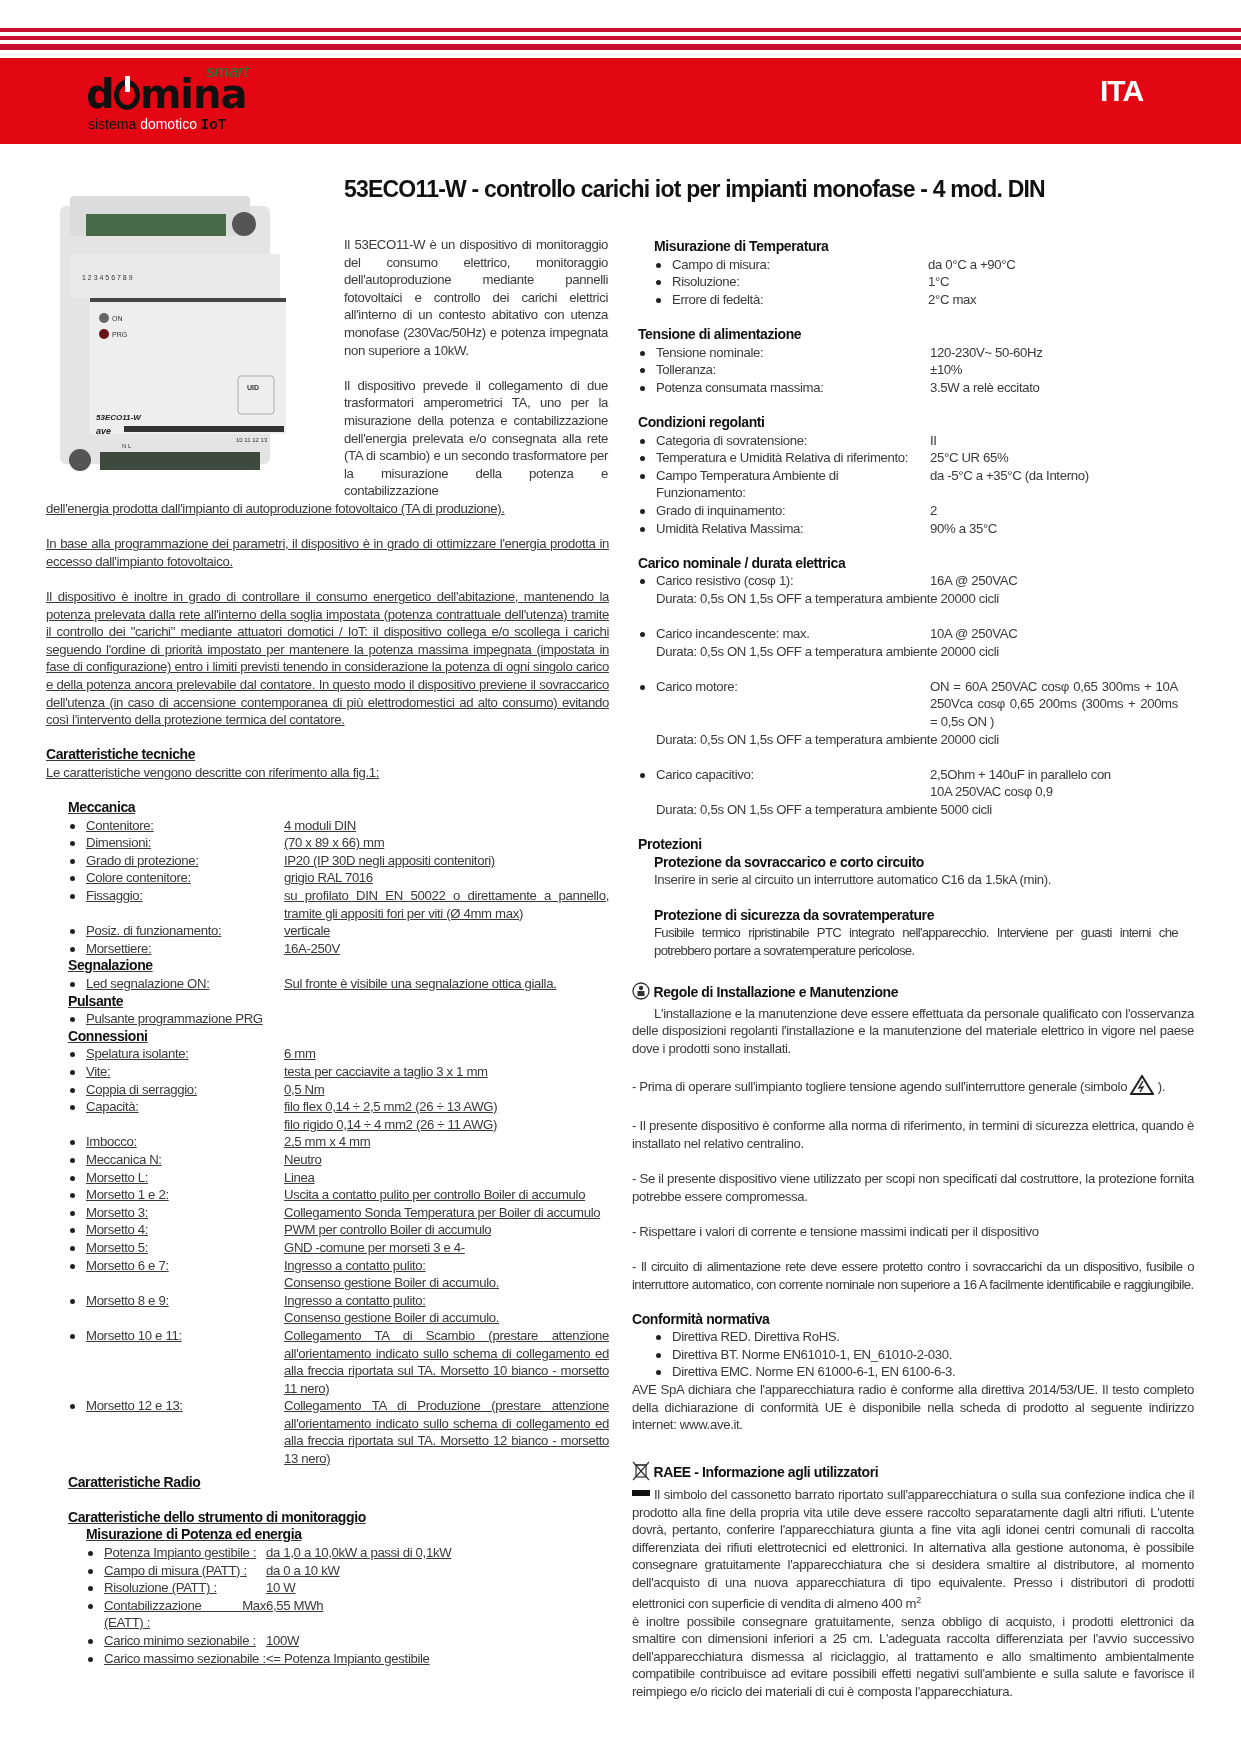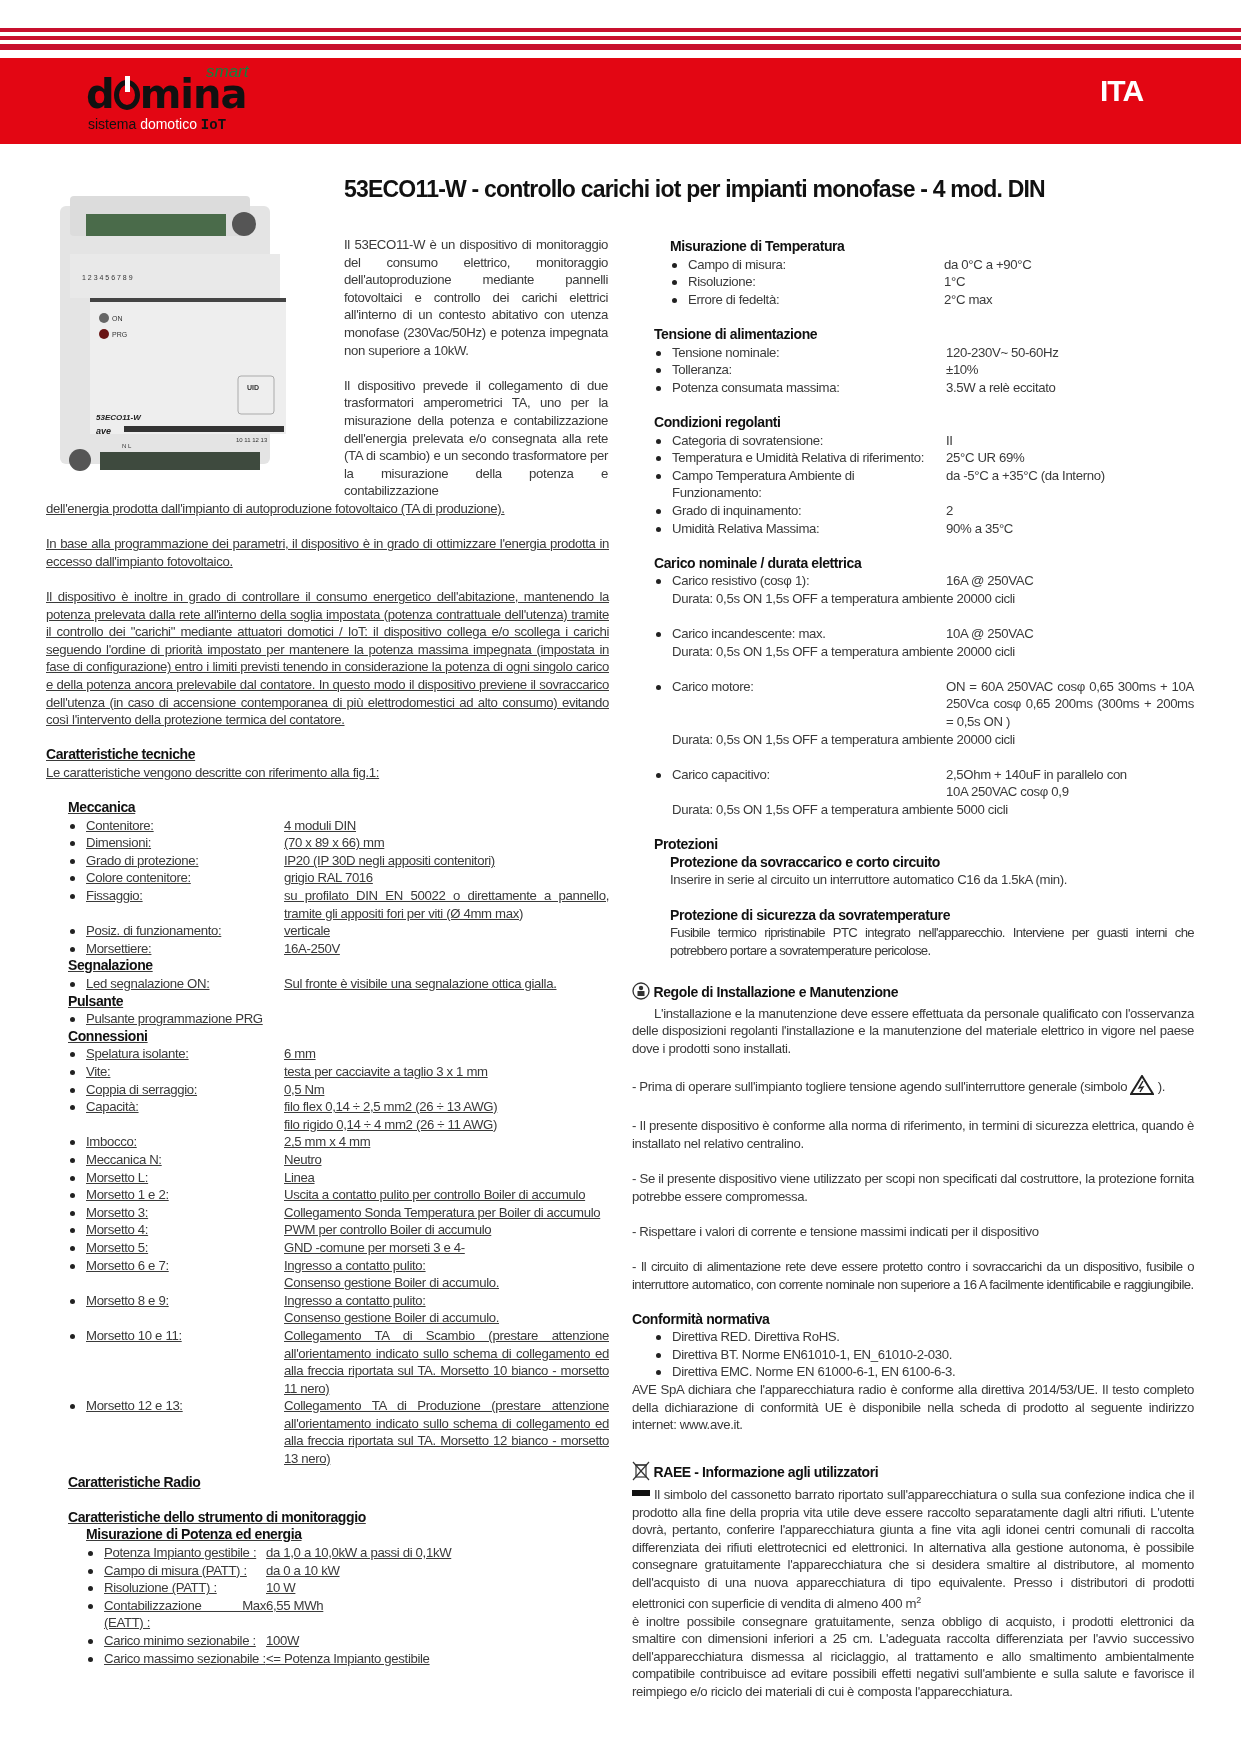--- a/index.html
+++ b/index.html
@@ -263,21 +263,21 @@
         </div>
         <div class="row">
           <span class="bul"></span>
           <span class="k" style="width: 162px;">Carico massimo sezionabile :</span>
           <span class="v" style="white-space: pre-line; text-align: justify;">&lt;= Potenza Impianto gestibile</span>
         </div>
       </div>
   </div>
 </div>
 
-<div class="col narrow" style="left:654px; top:238px; width:540px;">
+<div class="col narrow" style="left:638px; top:238px; width:540px;">
   <div style="padding-left:16px;">
     <h3>Misurazione di Temperatura</h3>
     <div id="tem">
         <div class="row">
           <span class="bul"></span>
           <span class="k" style="width: 256px;">Campo di misura:</span>
           <span class="v" style="white-space: pre-line; text-align: justify;">da 0°C a +90°C</span>
         </div>
         <div class="row">
           <span class="bul"></span>
@@ -314,21 +314,21 @@
   <h3>Condizioni regolanti</h3>
   <div id="cli">
       <div class="row">
         <span class="bul"></span>
         <span class="k" style="width: 274px;">Categoria di sovratensione:</span>
         <span class="v" style="white-space: pre-line; text-align: justify;">II</span>
       </div>
       <div class="row">
         <span class="bul"></span>
         <span class="k" style="width: 274px;">Temperatura e Umidità Relativa di riferimento:</span>
-        <span class="v" style="white-space: pre-line; text-align: justify;">25°C UR 69%</span>
+        <span class="v" style="white-space: pre-line; text-align: justify;">25°C UR 65%</span>
       </div>
       <div class="row">
         <span class="bul"></span>
         <span class="k" style="width: 274px;">Campo Temperatura Ambiente di Funzionamento:</span>
         <span class="v" style="white-space: pre-line; text-align: justify;">da -5°C a +35°C (da Interno)</span>
       </div>
       <div class="row">
         <span class="bul"></span>
         <span class="k" style="width: 274px;">Grado di inquinamento:</span>
         <span class="v" style="white-space: pre-line; text-align: justify;">2</span>

